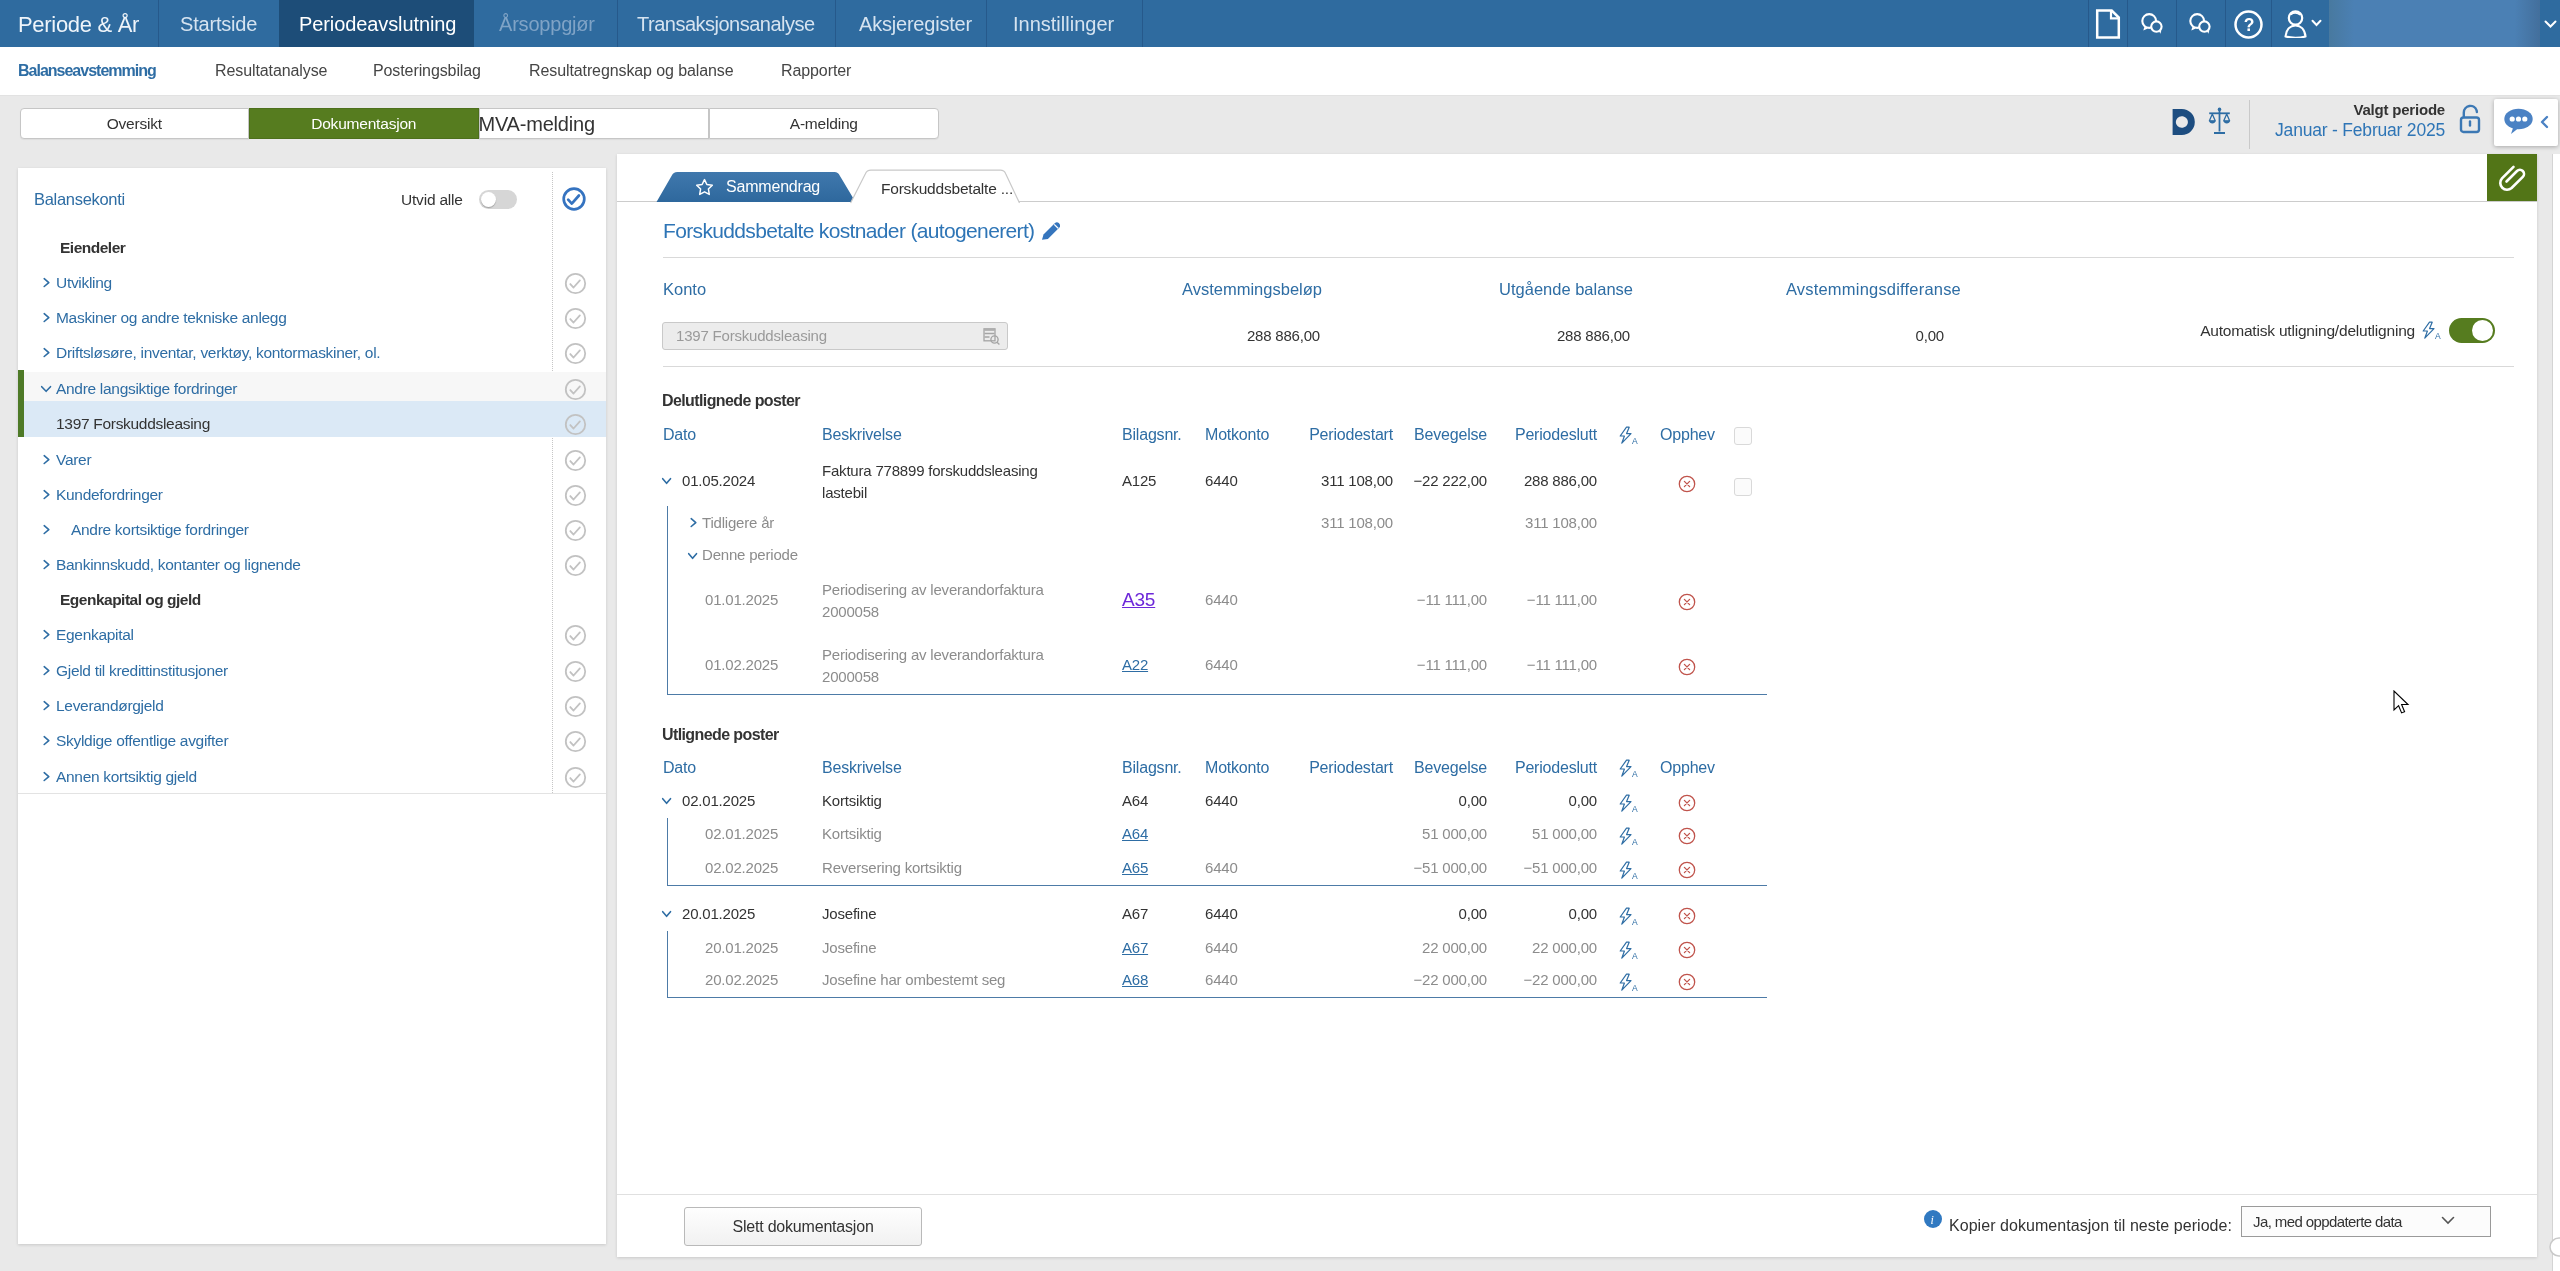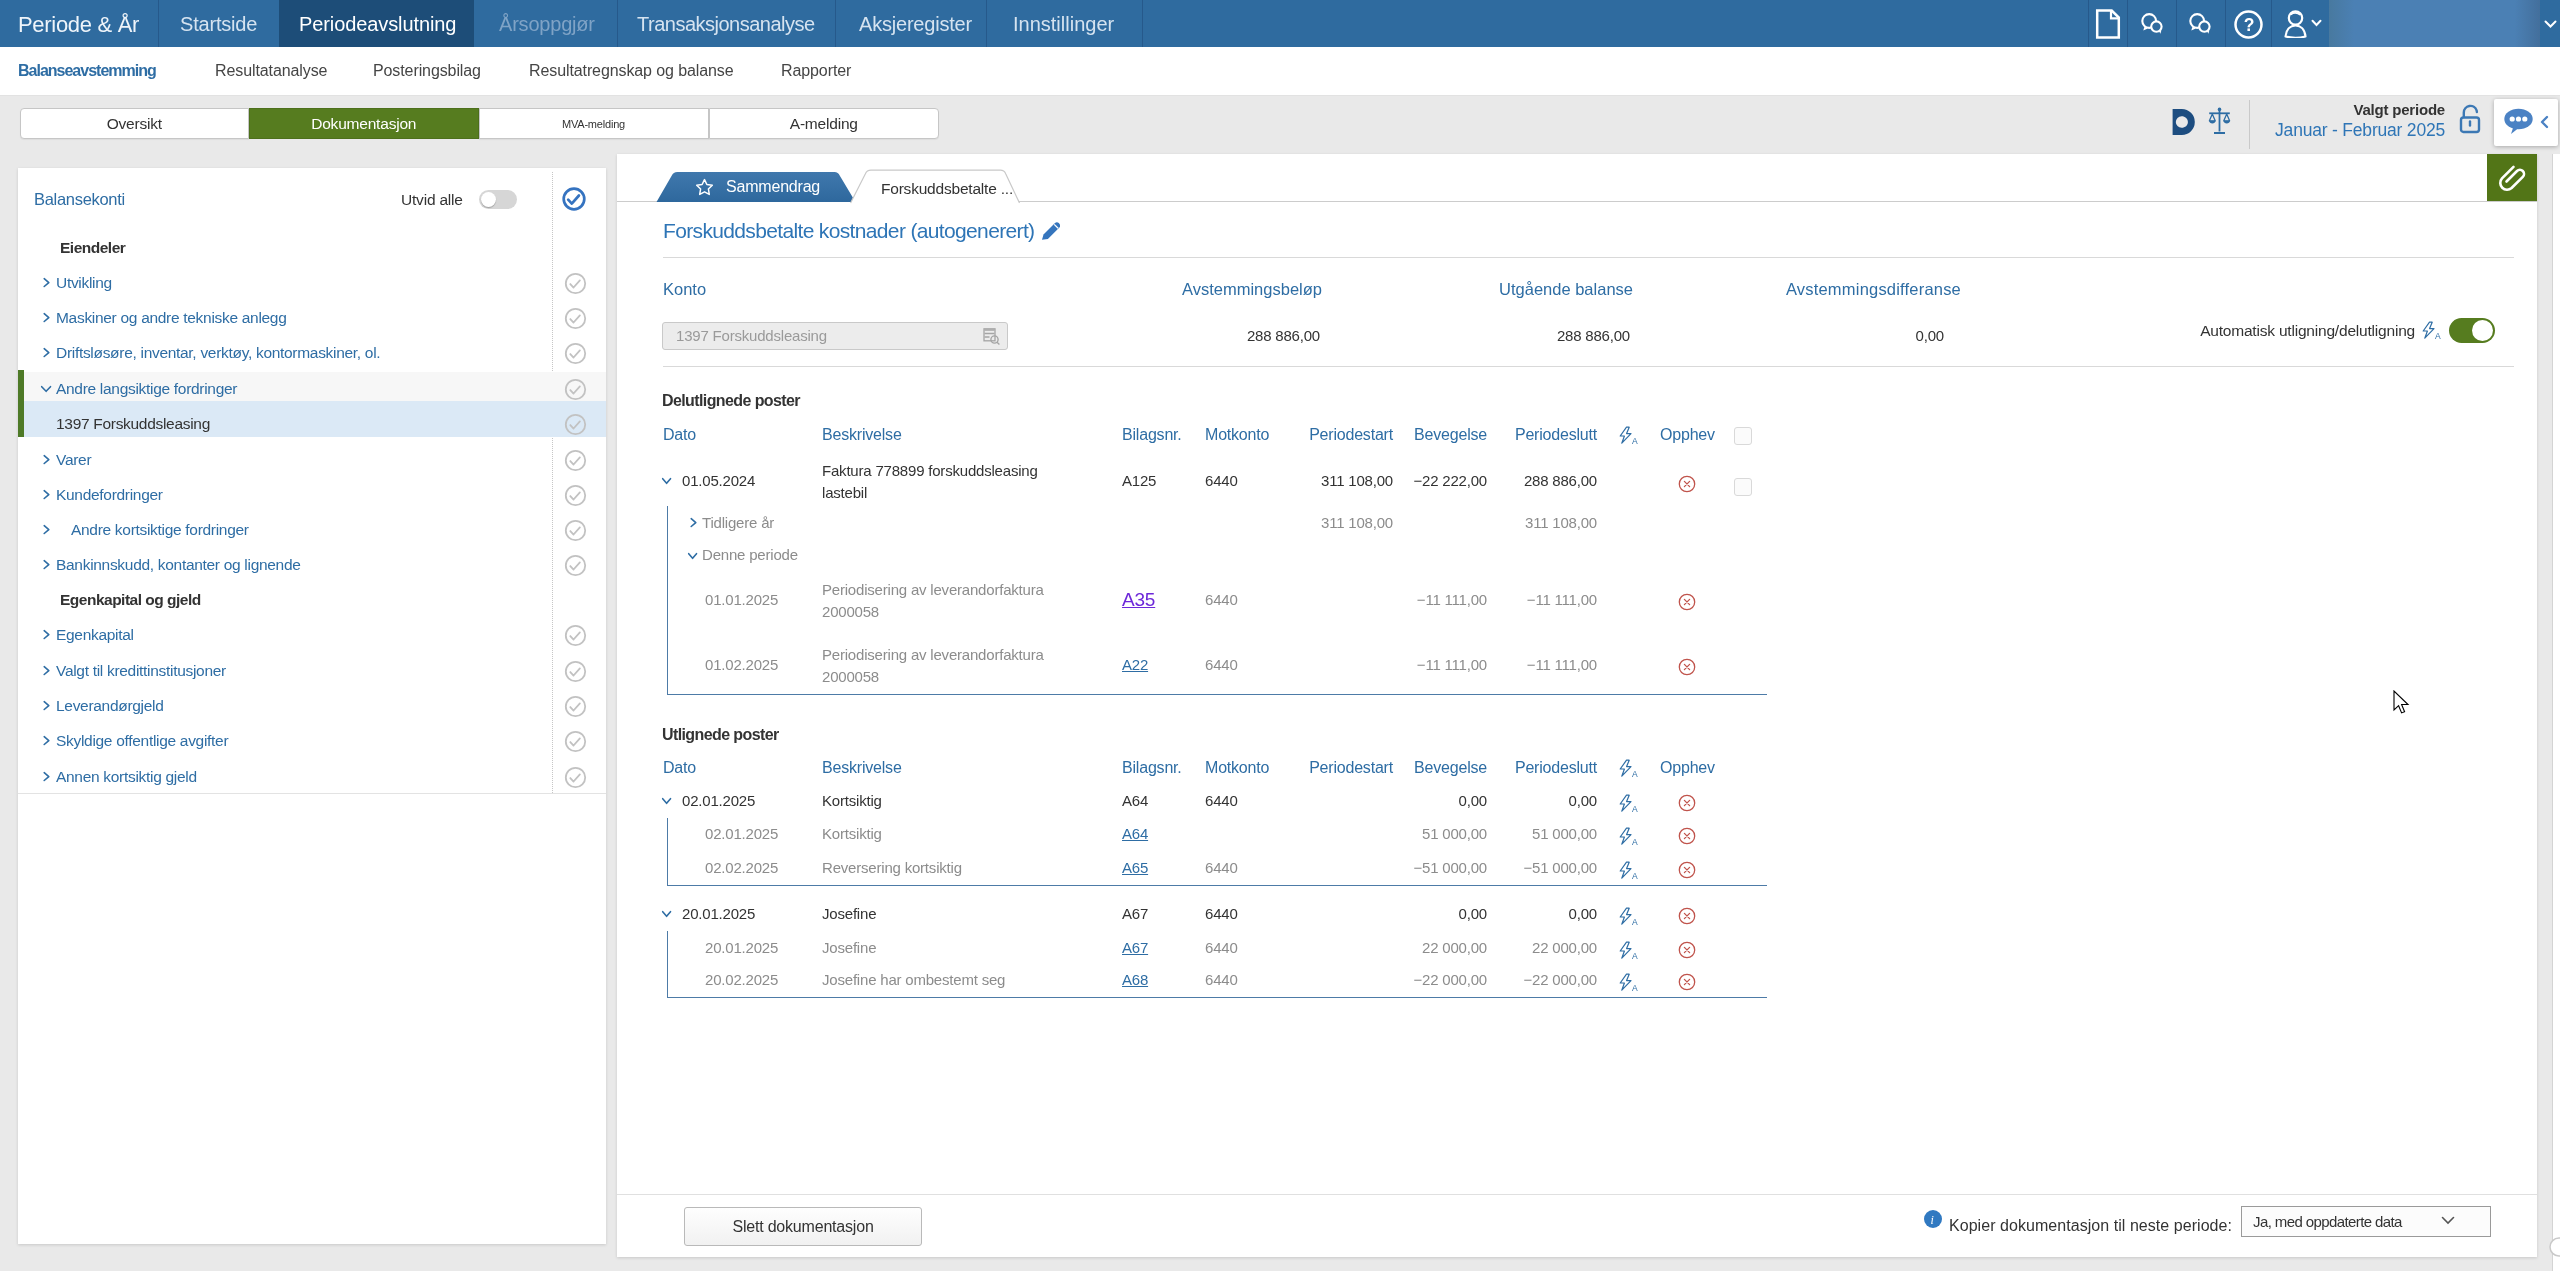--- a/index.html
+++ b/index.html
@@ -63,21 +63,21 @@
 <div class="t" style="top:61px;font-size:16px;left:215px;color:#454545;letter-spacing:-0.1px;line-height:20px;">Resultatanalyse</div>
 <div class="t" style="top:61px;font-size:16px;left:373px;color:#454545;letter-spacing:-0.1px;line-height:20px;">Posteringsbilag</div>
 <div class="t" style="top:61px;font-size:16px;left:529px;color:#454545;letter-spacing:-0.1px;line-height:20px;">Resultatregnskap og balanse</div>
 <div class="t" style="top:61px;font-size:16px;left:781px;color:#454545;letter-spacing:-0.1px;line-height:20px;">Rapporter</div>
 <div class="a" style="left:0;top:96px;width:2560px;height:58px;background:#e9e9e9"></div>
 <div class="a" style="left:19.5px;top:108px;width:229.5px;height:31px;background:#fff;border:1px solid #c6c6c6;border-radius:4px 0 0 4px;box-sizing:border-box;box-shadow:0 1px 1px rgba(0,0,0,.05)"></div>
 <div class="t" style="top:114px;font-size:15.5px;left:19.5px;color:#333;letter-spacing:-0.2px;width:229.5px;text-align:center;line-height:20px;">Oversikt</div>
 <div class="a" style="left:249px;top:108px;width:229.5px;height:31px;background:#567c1f;border:1px solid #4d701c;box-sizing:border-box"></div>
 <div class="t" style="top:114px;font-size:15.5px;left:249px;color:#fff;letter-spacing:-0.2px;width:229.5px;text-align:center;line-height:20px;">Dokumentasjon</div>
 <div class="a" style="left:478.5px;top:108px;width:230.0px;height:31px;background:#fff;border:1px solid #c6c6c6;box-sizing:border-box;box-shadow:0 1px 1px rgba(0,0,0,.05)"></div>
-<div class="t" style="top:114px;font-size:11px;left:478.5px;color:#333;letter-spacing:-0.2px;width:230.0px;text-align:center;line-height:20px;">MVA-melding</div>
+<div class="t" style="top:114px;font-size:20px;left:478.5px;color:#333;letter-spacing:-0.2px;width:230.0px;text-align:left;line-height:20px;">MVA-melding</div>
 <div class="a" style="left:708.5px;top:108px;width:230.5px;height:31px;background:#fff;border:1px solid #c6c6c6;border-radius:0 4px 4px 0;box-sizing:border-box;box-shadow:0 1px 1px rgba(0,0,0,.05)"></div>
 <div class="t" style="top:114px;font-size:15.5px;left:708.5px;color:#333;letter-spacing:-0.2px;width:230.5px;text-align:center;line-height:20px;">A-melding</div>
 <svg class="a" style="left:2170px;top:109px;" width="26" height="26" viewBox="0 0 26 26">
       <path fill-rule="evenodd" fill="#1d4d80" d="M2.6 0h9.2a13 13 0 0 1 0 26H2.6zM11.6 7.2a5.8 5.8 0 0 0 0 11.6c3.6 0 6.3-2.5 6.3-5.8s-2.7-5.8-6.3-5.8z"></path>
     </svg>
 <svg class="a" style="left:2206px;top:107px;" width="27" height="28" viewBox="0 0 27 28">
       <path d="M13.5 3.5v21" stroke="#2e6da4" stroke-width="1.8"></path>
 <circle cx="13.5" cy="2.4" r="1.8" fill="#2e6da4"></circle>
 <path d="M3.2 6.3h20.6" stroke="#2e6da4" stroke-width="1.8"></path>
 <path d="M8 26h11" stroke="#2e6da4" stroke-width="2"></path>
@@ -196,21 +196,21 @@
       <path d="M2.2 1.7l4.6 3.9 -4.6 3.9" stroke="#2e6da4" stroke-width="1.6" fill="none" stroke-linecap="round" stroke-linejoin="round"></path>
     </svg>
 <div class="t" style="top:625px;font-size:15.5px;left:56px;color:#2e6da4;letter-spacing:-0.3px;line-height:20px;">Egenkapital</div>
 <svg class="a" style="left:563.5px;top:623.5px;" width="23.0" height="23.0" viewBox="0 0 23.0 23.0">
       <circle cx="11.5" cy="11.5" r="9.7" fill="none" stroke="#c2c2c2" stroke-width="1.8"></circle>
       <path d="M6.325 12.075000000000001l3.22 3.4499999999999997 6.325-7.13" stroke="#c2c2c2" stroke-width="1.8" fill="none" stroke-linecap="round" stroke-linejoin="round"></path>
     </svg>
 <svg class="a" style="left:42px;top:665px;" width="9" height="11" viewBox="0 0 9 11">
       <path d="M2.2 1.7l4.6 3.9 -4.6 3.9" stroke="#2e6da4" stroke-width="1.6" fill="none" stroke-linecap="round" stroke-linejoin="round"></path>
     </svg>
-<div class="t" style="top:661px;font-size:15.5px;left:56px;color:#2e6da4;letter-spacing:-0.3px;line-height:20px;">Valgt til kredittinstitusjoner</div>
+<div class="t" style="top:661px;font-size:15.5px;left:56px;color:#2e6da4;letter-spacing:-0.3px;line-height:20px;">Gjeld til kredittinstitusjoner</div>
 <svg class="a" style="left:563.5px;top:659.5px;" width="23.0" height="23.0" viewBox="0 0 23.0 23.0">
       <circle cx="11.5" cy="11.5" r="9.7" fill="none" stroke="#c2c2c2" stroke-width="1.8"></circle>
       <path d="M6.325 12.075000000000001l3.22 3.4499999999999997 6.325-7.13" stroke="#c2c2c2" stroke-width="1.8" fill="none" stroke-linecap="round" stroke-linejoin="round"></path>
     </svg>
 <svg class="a" style="left:42px;top:700px;" width="9" height="11" viewBox="0 0 9 11">
       <path d="M2.2 1.7l4.6 3.9 -4.6 3.9" stroke="#2e6da4" stroke-width="1.6" fill="none" stroke-linecap="round" stroke-linejoin="round"></path>
     </svg>
 <div class="t" style="top:696px;font-size:15.5px;left:56px;color:#2e6da4;letter-spacing:-0.3px;line-height:20px;">Leverandørgjeld</div>
 <svg class="a" style="left:563.5px;top:694.5px;" width="23.0" height="23.0" viewBox="0 0 23.0 23.0">
       <circle cx="11.5" cy="11.5" r="9.7" fill="none" stroke="#c2c2c2" stroke-width="1.8"></circle>

